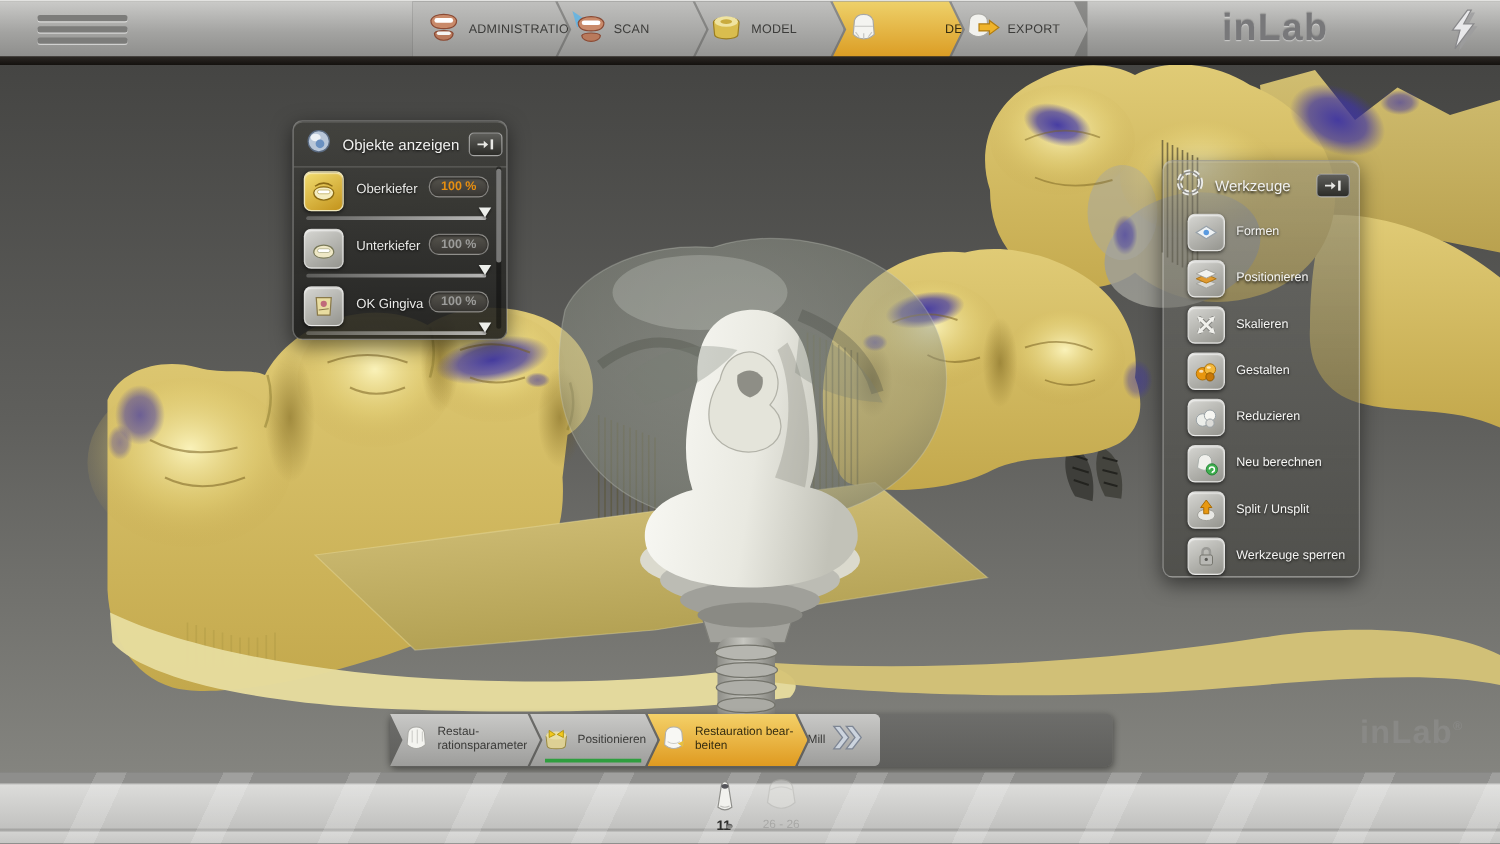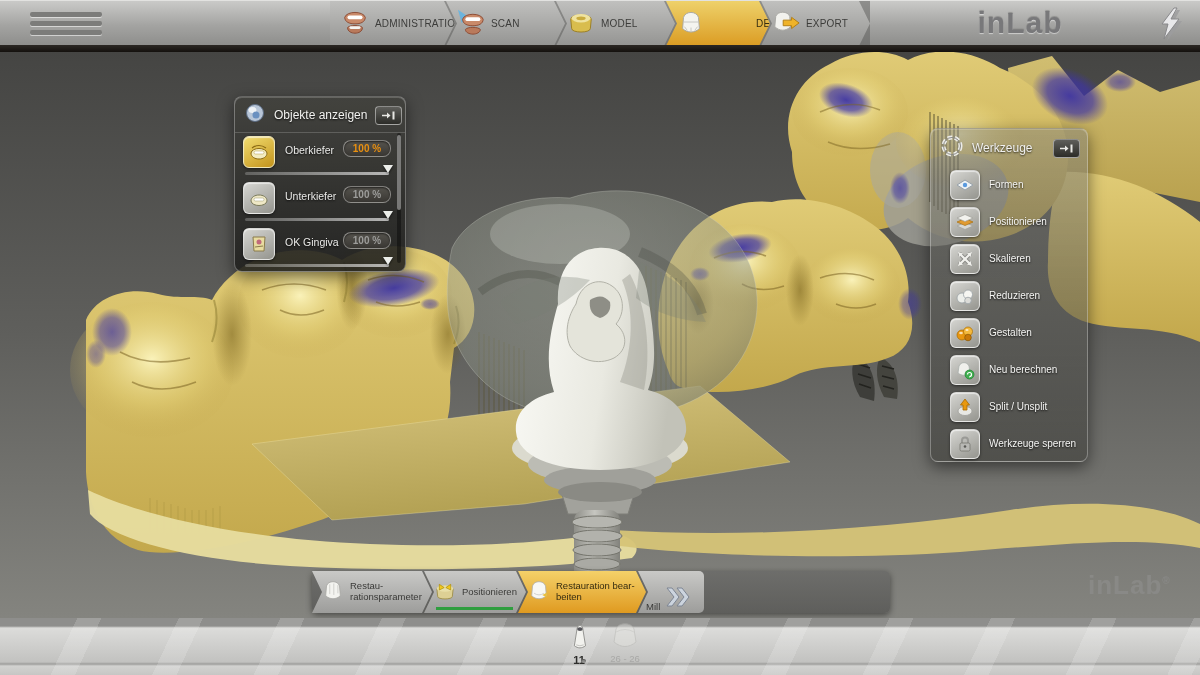--- a/index.html
+++ b/index.html
@@ -83,21 +83,21 @@
   
   .bottom-nav{position:absolute;left:312px;top:519px;width:578px;height:42px;display:flex;
        background:linear-gradient(rgba(104,104,102,.75),rgba(84,84,82,.78));
        border-radius:5px;box-shadow:0 2px 6px rgba(0,0,0,.45);}
   .bseg{position:relative;height:42px;display:flex;align-items:center;gap:4px;
        padding:0 8px 0 8px;box-sizing:border-box;
        background:linear-gradient(rgba(206,206,204,.95),rgba(160,160,158,.95));
        clip-path:polygon(0 0,calc(100% - 10px) 0,100% 50%,calc(100% - 10px) 100%,0 100%,10px 50%);}
   .bseg.first{clip-path:polygon(0 0,calc(100% - 10px) 0,100% 50%,calc(100% - 10px) 100%,0 100%);
        border-radius:5px 0 0 5px;}
-  .bseg.last{clip-path:polygon(0 0,100% 0,100% 100%,0 100%,10px 50%);border-radius:0 5px 5px 0;align-items:flex-end;}
+  .bseg.last{clip-path:polygon(0 0,100% 0,100% 100%,0 100%,10px 50%);border-radius:0 5px 5px 0;}
   .bseg + .bseg{margin-left:-8px;}
   .bseg.active{background:linear-gradient(#f4d169,#df9a20);}
   .blabel{font-size:9.5px;line-height:1.15;color:#3a3a38;white-space:pre-line;}
   .bseg.active .blabel{color:#352c10;}
   .seg-progress{position:absolute;left:12px;right:13px;bottom:3px;height:3px;background:#2f9e3f;}
 
   
   .bottom-strip{position:absolute;top:618px;left:0;width:1200px;height:57px;
        background:linear-gradient(#8e8e8c 0px,#8e8e8c 8px,#dcdcda 10px,#c2c2c0 44px,
                   #9e9e9c 46px,#d2d2d0 48px,#c6c6c4 57px);}
@@ -435,38 +435,38 @@
               <polygon points="17,17 12,15.5 15.5,12" fill="#f0f0ec"></polygon>
             <polygon points="17,3 15.5,8 12,4.5" fill="#f0f0ec"></polygon>
               <polygon points="3,17 4.5,12 8,15.5" fill="#f0f0ec"></polygon>
           </svg>
           </span>
         <span class="tool-label">Skalieren</span>
       </div>
       <div class="tool-row">
         <span class="ibtn">
           <svg width="20" height="20" viewBox="0 0 20 20">
-            <circle cx="7" cy="12" r="5" fill="#eceeea" stroke="#9aa2a6" stroke-width=".8"></circle>
-            <circle cx="13" cy="8.5" r="4.5" fill="#f6f6f2" stroke="#9aa2a6" stroke-width=".8"></circle>
-            <circle cx="13" cy="14.5" r="3.3" fill="#dcdcd8" stroke="#9aa2a6" stroke-width=".8"></circle>
-          </svg>
-          </span>
-        <span class="tool-label">Reduzieren</span>
-      </div>
-      <div class="tool-row">
-        <span class="ibtn">
-          <svg width="20" height="20" viewBox="0 0 20 20">
             <circle cx="7" cy="12" r="5" fill="#e8960f" stroke="#a86a00" stroke-width=".7"></circle>
             <circle cx="13" cy="8.5" r="4.5" fill="#f4b93c" stroke="#a86a00" stroke-width=".7"></circle>
             <circle cx="13" cy="14.5" r="3.3" fill="#c87808" stroke="#8a5600" stroke-width=".7"></circle>
             <ellipse cx="6" cy="10" rx="1.8" ry="1.2" fill="rgba(255,255,255,.7)"></ellipse>
             <ellipse cx="12" cy="7" rx="1.6" ry="1" fill="rgba(255,255,255,.7)"></ellipse>
           </svg>
           </span>
         <span class="tool-label">Gestalten</span>
+      </div>
+      <div class="tool-row">
+        <span class="ibtn">
+          <svg width="20" height="20" viewBox="0 0 20 20">
+            <circle cx="7" cy="12" r="5" fill="#eceeea" stroke="#9aa2a6" stroke-width=".8"></circle>
+            <circle cx="13" cy="8.5" r="4.5" fill="#f6f6f2" stroke="#9aa2a6" stroke-width=".8"></circle>
+            <circle cx="13" cy="14.5" r="3.3" fill="#dcdcd8" stroke="#9aa2a6" stroke-width=".8"></circle>
+          </svg>
+          </span>
+        <span class="tool-label">Reduzieren</span>
       </div>
       <div class="tool-row">
         <span class="ibtn">
           <svg width="20" height="20" viewBox="0 0 20 20">
             <path d="M3,13 L4,6 C6,1.5 12,1.5 14,6 L15,13 C11,16 7,16 3,13Z" fill="#f0f0ec" stroke="#aab0ac" stroke-width=".8"></path>
             <circle cx="14.5" cy="14.5" r="4.5" fill="#3faf4f" stroke="#1e7e2f" stroke-width=".7"></circle>
             <path d="M12.5,14.5 a2,2 0 1 1 2,2" stroke="#fff" stroke-width="1.2" fill="none"></path>
             <polygon points="14,16.8 15.5,16.2 14.8,17.8" fill="#fff"></polygon>
           </svg>
           </span>

